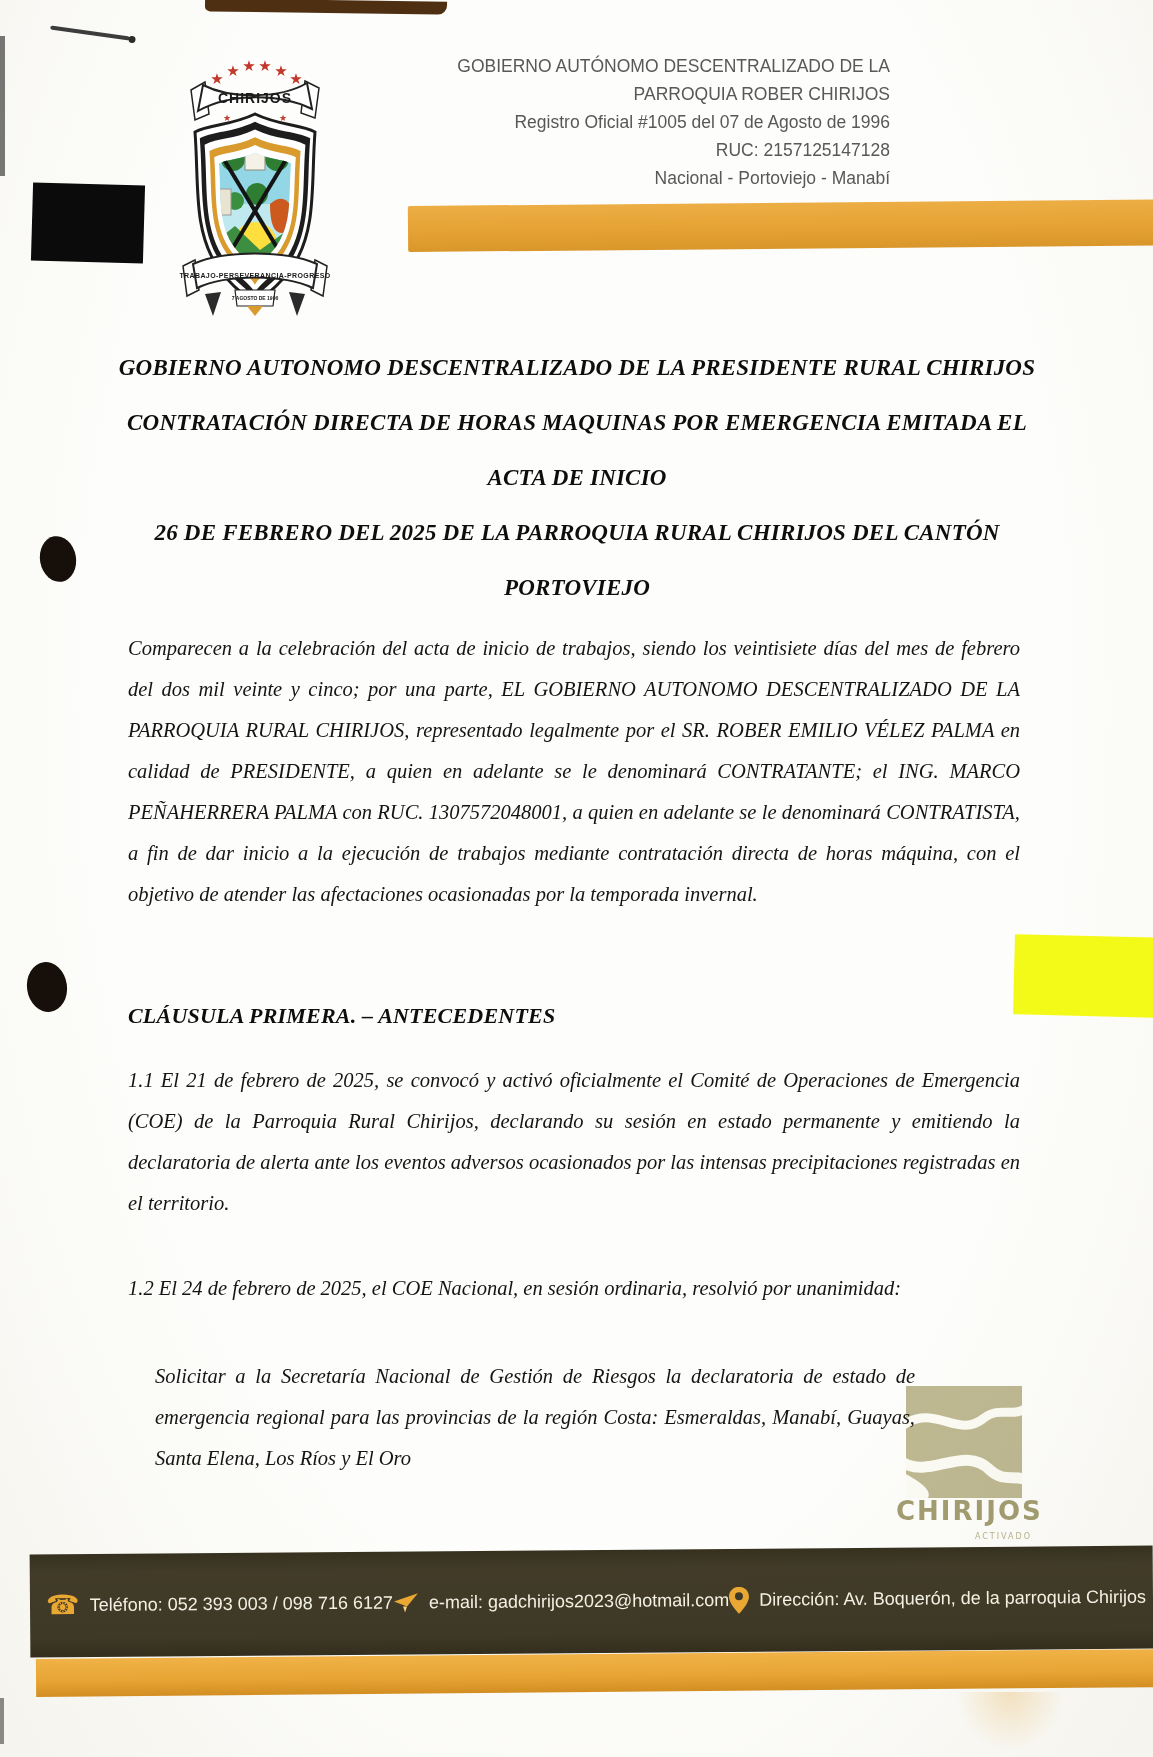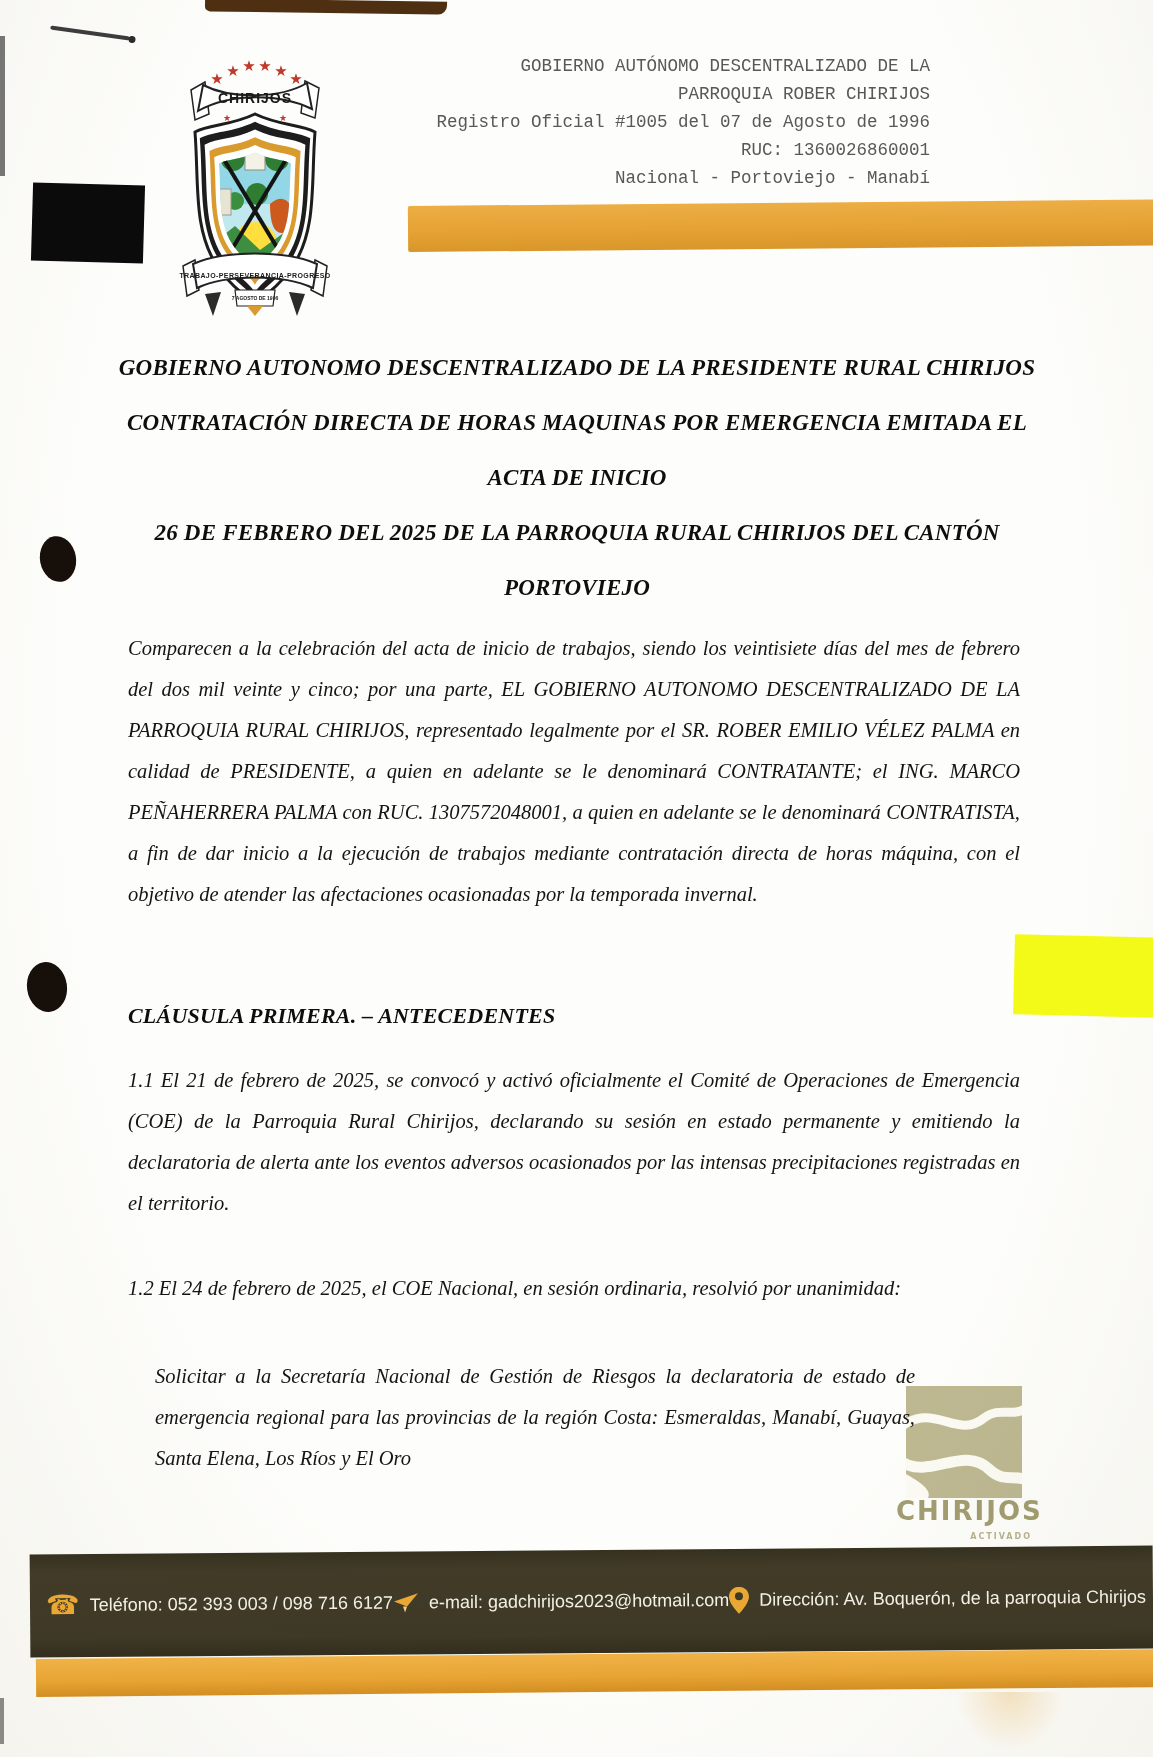--- a/index.html
+++ b/index.html
@@ -15,22 +15,22 @@
   .edge-strip-bottom{position:absolute;left:0;top:1698px;width:4px;height:46px;background:#8a8a85;}
   .pen-mark{position:absolute;left:50px;top:31px;width:80px;height:4px;background:#3c3c3c;border-radius:3px;transform:rotate(8deg);}
   .pen-mark::after{content:"";position:absolute;right:-6px;top:-1px;width:7px;height:7px;background:#2c2c2c;border-radius:50%;}
   .redaction{position:absolute;left:32px;top:184px;width:112px;height:78px;background:#0b0b0b;transform:rotate(1.6deg);}
   .hole-1{position:absolute;left:40px;top:536px;width:36px;height:46px;background:#17100a;border-radius:50%;transform:rotate(-10deg);}
   .hole-2{position:absolute;left:27px;top:962px;width:40px;height:50px;background:#17100a;border-radius:50%;transform:rotate(-8deg);}
   .highlight{position:absolute;left:1014px;top:936px;width:145px;height:80px;background:#f3fa0b;transform:rotate(1.4deg);opacity:.95;}
   
   .crest{position:absolute;left:165px;top:54px;width:180px;height:262px;}
   .head-right{
-    position:absolute;left:420px;top:52px;width:510px;text-align:right;
-    font-family:Liberation Mono, monospace;color:#585856;
+    position:absolute;left:380px;top:52px;width:510px;text-align:right;
+    font-family:Liberation Sans, sans-serif;color:#585856;
     font-size:17.5px;line-height:28px;
   }
   .gold-bar{
     position:absolute;left:408px;top:206px;width:760px;height:46px;
     background:linear-gradient(180deg,#ecae45 0%,#e6a234 55%,#d9962a 100%);
     transform:rotate(-.5deg);transform-origin:left center;border-radius:2px 0 0 2px;
   }
   
   .titles{
     position:absolute;left:108px;top:340px;width:938px;text-align:center;
@@ -51,21 +51,21 @@
   .p-quote{left:155px;top:1356px;width:760px;}
   
   .stamp-box{position:absolute;left:906px;top:1386px;width:116px;height:112px;mix-blend-mode:multiply;}
   .stamp-word{
     position:absolute;left:896px;top:1496px;width:136px;text-align:center;
     font-family:"DejaVu Sans", sans-serif;font-weight:700;font-size:26px;
     color:#a49e73;letter-spacing:2px;mix-blend-mode:multiply;
   }
   .stamp-sub{
     position:absolute;left:962px;top:1532px;width:70px;text-align:right;
-    font-family:"DejaVu Sans", sans-serif;font-size:8px;color:#b6b08a;letter-spacing:2px;font-weight:bold;
+    font-family:"DejaVu Sans", sans-serif;font-size:8px;color:#b6b08a;letter-spacing:2px;
   }
   
   .footer-bar{
     position:absolute;left:30px;top:1550px;width:1123px;height:103px;
     background:linear-gradient(180deg,#36311f 0%,#413b28 18%,#3e3826 82%,#332e1d 100%);
     transform:rotate(-.45deg);
     display:flex;align-items:center;justify-content:space-between;
     padding:0 40px 0 16px;box-sizing:border-box;
     font-family:"Liberation Sans", sans-serif;color:#f3f0e4;font-size:18px;
   }
@@ -158,21 +158,21 @@
       <path d="M40,240 L56,238 L48,262 Z" fill="#2b2b2b"></path>
       <path d="M140,240 L124,238 L132,262 Z" fill="#2b2b2b"></path>
       <path d="M82,252 L98,252 L90,262 Z" fill="#d99b2e"></path>
     </g>
   </svg>
 
   <div class="head-right">
     <div>GOBIERNO AUTÓNOMO DESCENTRALIZADO DE LA</div>
     <div>PARROQUIA ROBER CHIRIJOS</div>
     <div>Registro Oficial #1005  del 07 de Agosto de 1996</div>
-    <div>RUC: 1360026860001</div>
+    <div>RUC: 2157125147128</div>
     <div>Nacional - Portoviejo - Manabí</div>
   </div>
 
   <div class="gold-bar"></div>
 
   <div class="titles">
     <div>GOBIERNO AUTONOMO DESCENTRALIZADO DE LA PRESIDENTE RURAL CHIRIJOS</div>
     <div>CONTRATACIÓN DIRECTA DE HORAS MAQUINAS POR EMERGENCIA EMITADA EL</div>
     <div>ACTA DE INICIO</div>
     <div>26 DE FEBRERO DEL 2025 DE LA PARROQUIA RURAL CHIRIJOS DEL CANTÓN</div>

